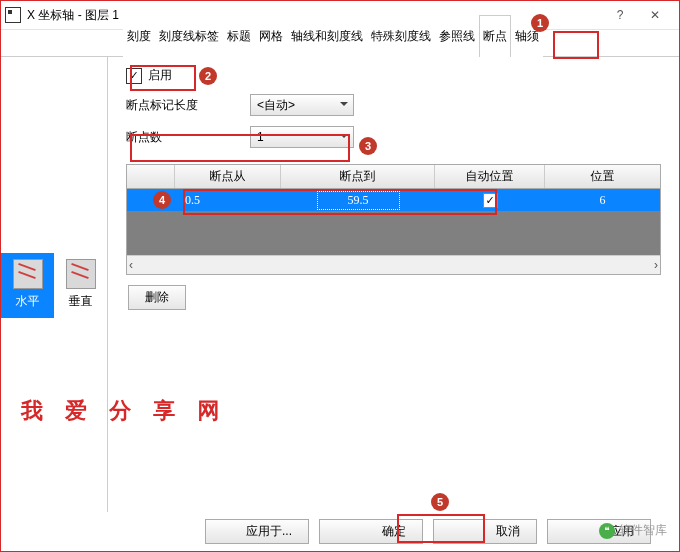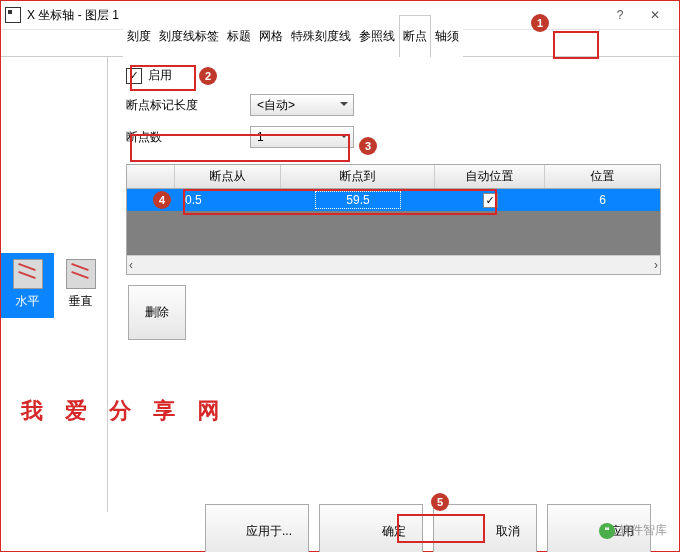--- a/index.html
+++ b/index.html
@@ -25,25 +25,25 @@
 .chk{width:14px;height:14px;border:1px solid #333;display:inline-flex;align-items:center;justify-content:center;margin-right:6px;color:#000;font-size:11px;line-height:1}
 .lbl{margin-right:14px}
 .select{border:1px solid #aaa;background:linear-gradient(#fff,#e6e6e6);height:20px;display:inline-flex;align-items:center;padding:0 18px 0 6px;position:relative;min-width:78px;font-size:12px}
 .select:after{content:"";position:absolute;right:5px;top:7px;border:4px solid transparent;border-top-color:#444}
 .table-wrap{border:1px solid #aaa;margin-top:16px}
 .thead{display:flex;background:linear-gradient(#fafafa,#e4e4e4);border-bottom:1px solid #aaa}
 .th{padding:3px 4px;border-right:1px solid #ccc;text-align:center;box-sizing:border-box;font-size:12px}
 .th:first-child{width:48px}
 .th.c1{width:106px}.th.c2{width:154px}.th.c3{width:110px}.th.c4{flex:1;border-right:none}
 .trow{display:flex;background:#0a84ff;color:#fff;height:22px;align-items:center;position:relative}
-.td{text-align:center;box-sizing:border-box;font-family:Liberation Sans, sans-serif;font-size:12px}
+.td{text-align:center;box-sizing:border-box;font-family:Liberation Serif, serif;font-size:12px}
 .td:first-child{width:48px}.td.c1{width:106px;text-align:left;padding-left:10px}.td.c2{width:154px}.td.c3{width:110px}.td.c4{flex:1}
 .filler{height:44px;background:#808080}
 .hscroll{height:18px;background:#f0f0f0;border-top:1px solid #ccc;display:flex;align-items:center;justify-content:space-between;padding:0 2px;color:#555}
-.btn{border:1px solid #aaa;background:linear-gradient(#fdfdfd,#e6e6e6);padding:18px 16px;cursor:default;font-size:12px}
+.btn{border:1px solid #aaa;background:linear-gradient(#fdfdfd,#e6e6e6);padding:3px 16px;cursor:default;font-size:12px}
 .action-row{display:flex;justify-content:space-between;margin-top:10px;padding:0 2px}
 .footer{position:absolute;left:0;right:0;bottom:0;height:40px;display:flex;justify-content:flex-end;align-items:center;gap:10px;padding:0 28px;box-sizing:border-box}
 .footer .btn{min-width:70px;text-align:right}
 .badge{position:absolute;width:18px;height:18px;border-radius:50%;background:#c0392b;color:#fff;font-size:11px;display:flex;align-items:center;justify-content:center;font-weight:bold;z-index:20}
 .hl{position:absolute;border:2px solid #d62828;z-index:15;pointer-events:none}
 .watermark1{position:absolute;left:20px;top:395px;font-size:22px;color:#d62828;font-weight:bold;letter-spacing:8px}
 .watermark2{position:absolute;left:28px;top:425px;font-size:13px;color:#d62828}
 .wm-corner{position:absolute;right:12px;bottom:12px;color:#999;font-size:12px;display:flex;align-items:center;gap:4px}
 .wm-corner .ic{width:16px;height:16px;border-radius:50%;background:#4aae4a;color:#fff;display:inline-flex;align-items:center;justify-content:center;font-size:10px}
 .sel-dotted{border:1px dotted #fff;padding:1px 30px;display:inline-block}
@@ -59,20 +59,21 @@
     <span class="title">X 坐标轴 - 图层 1</span>
     <span class="help">?</span>
     <span class="win-btn close">✕</span>
   </div>
 
   <div class="tabs">
     <div class="tab">刻度</div>
     <div class="tab">刻度线标签</div>
     <div class="tab">标题</div>
     <div class="tab">网格</div>
+    <div class="tab">轴线和刻度线</div>
     <div class="tab">特殊刻度线</div>
     <div class="tab">参照线</div>
     <div class="tab active">断点</div>
     <div class="tab">轴须</div>
   </div>
 
   <div class="content">
 
     <div class="sidebar">
       <div class="side-item active">

